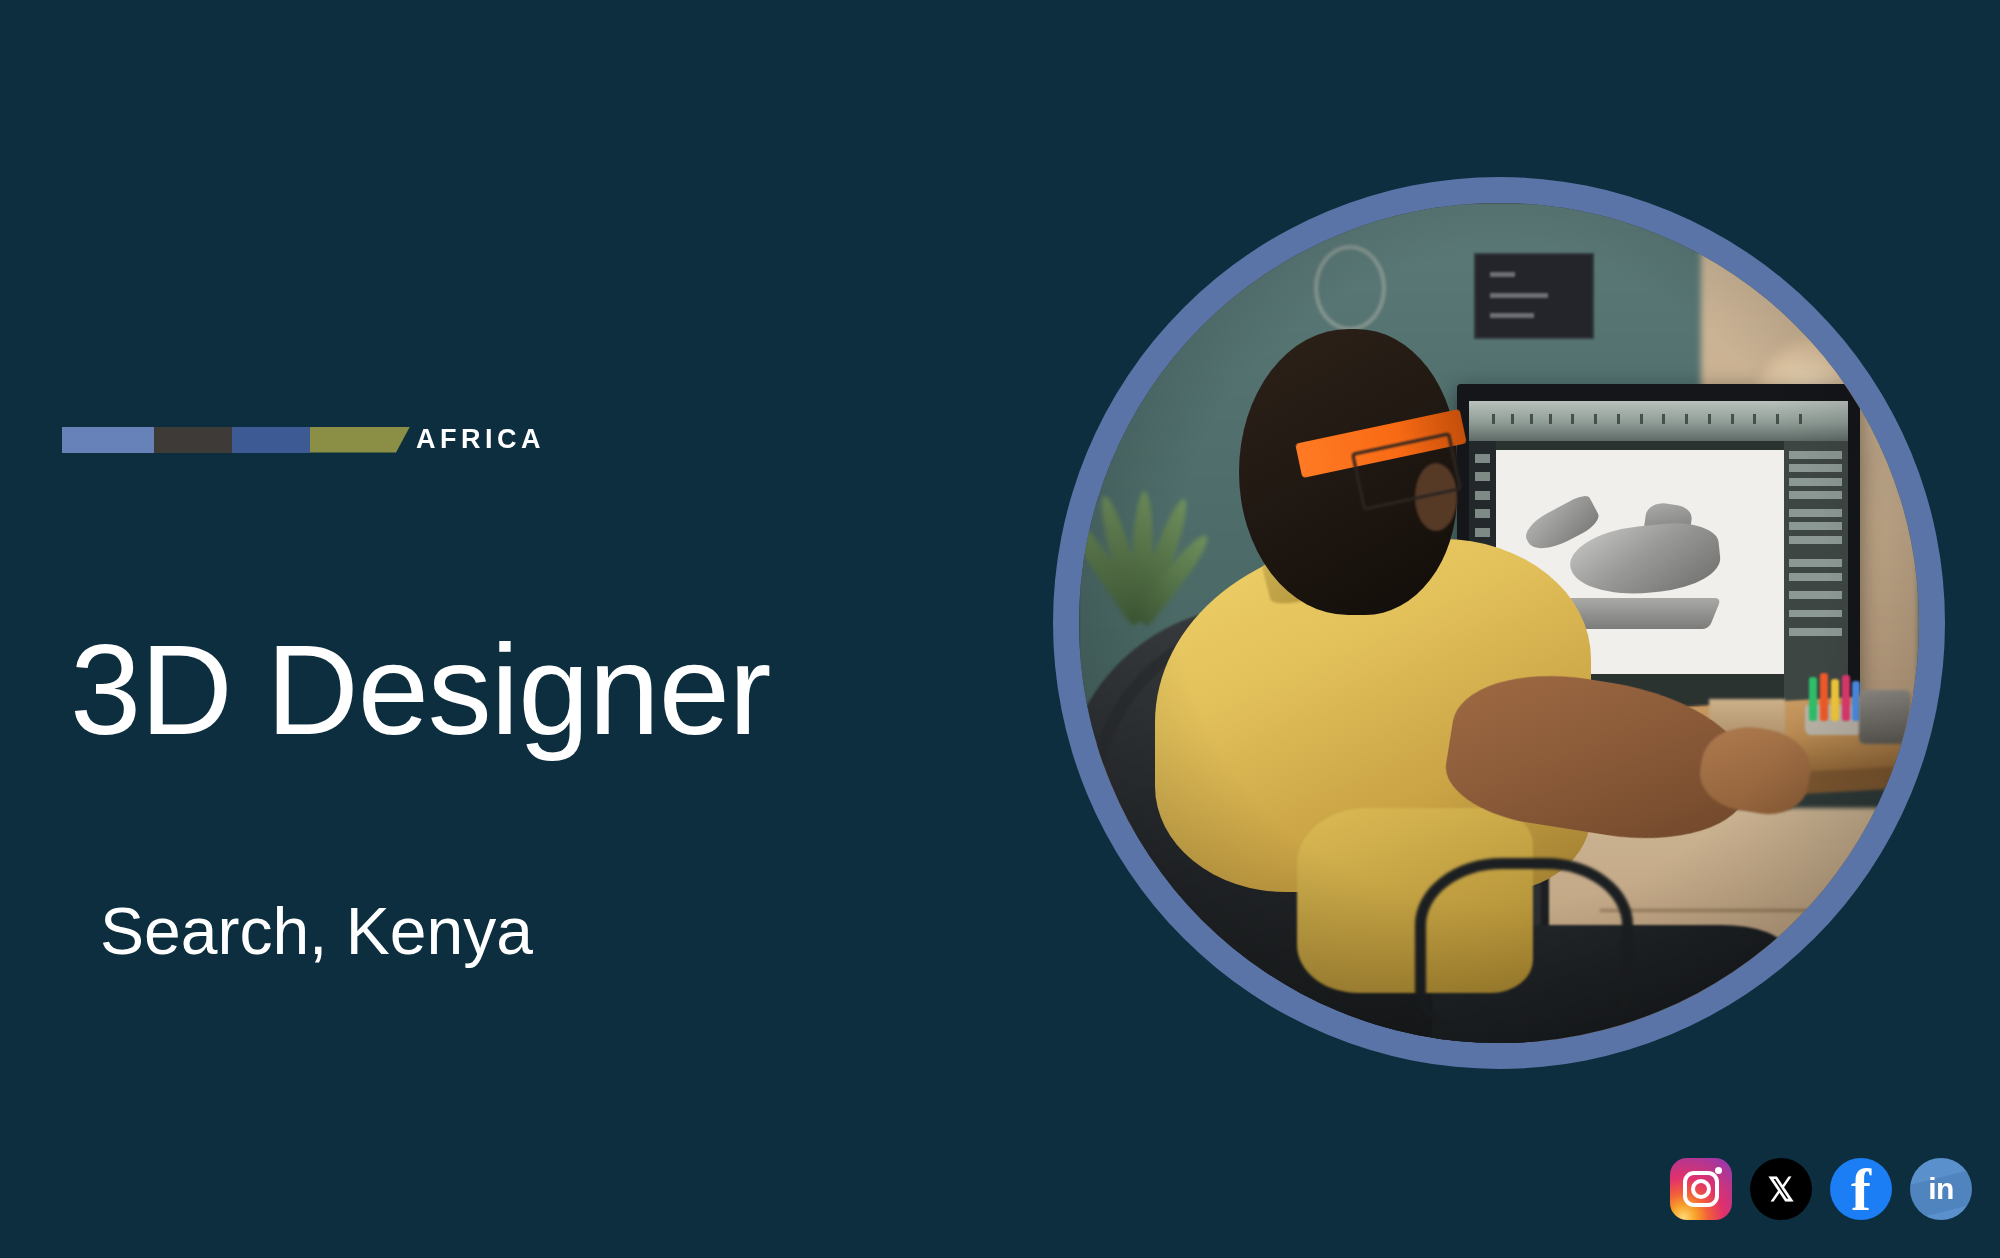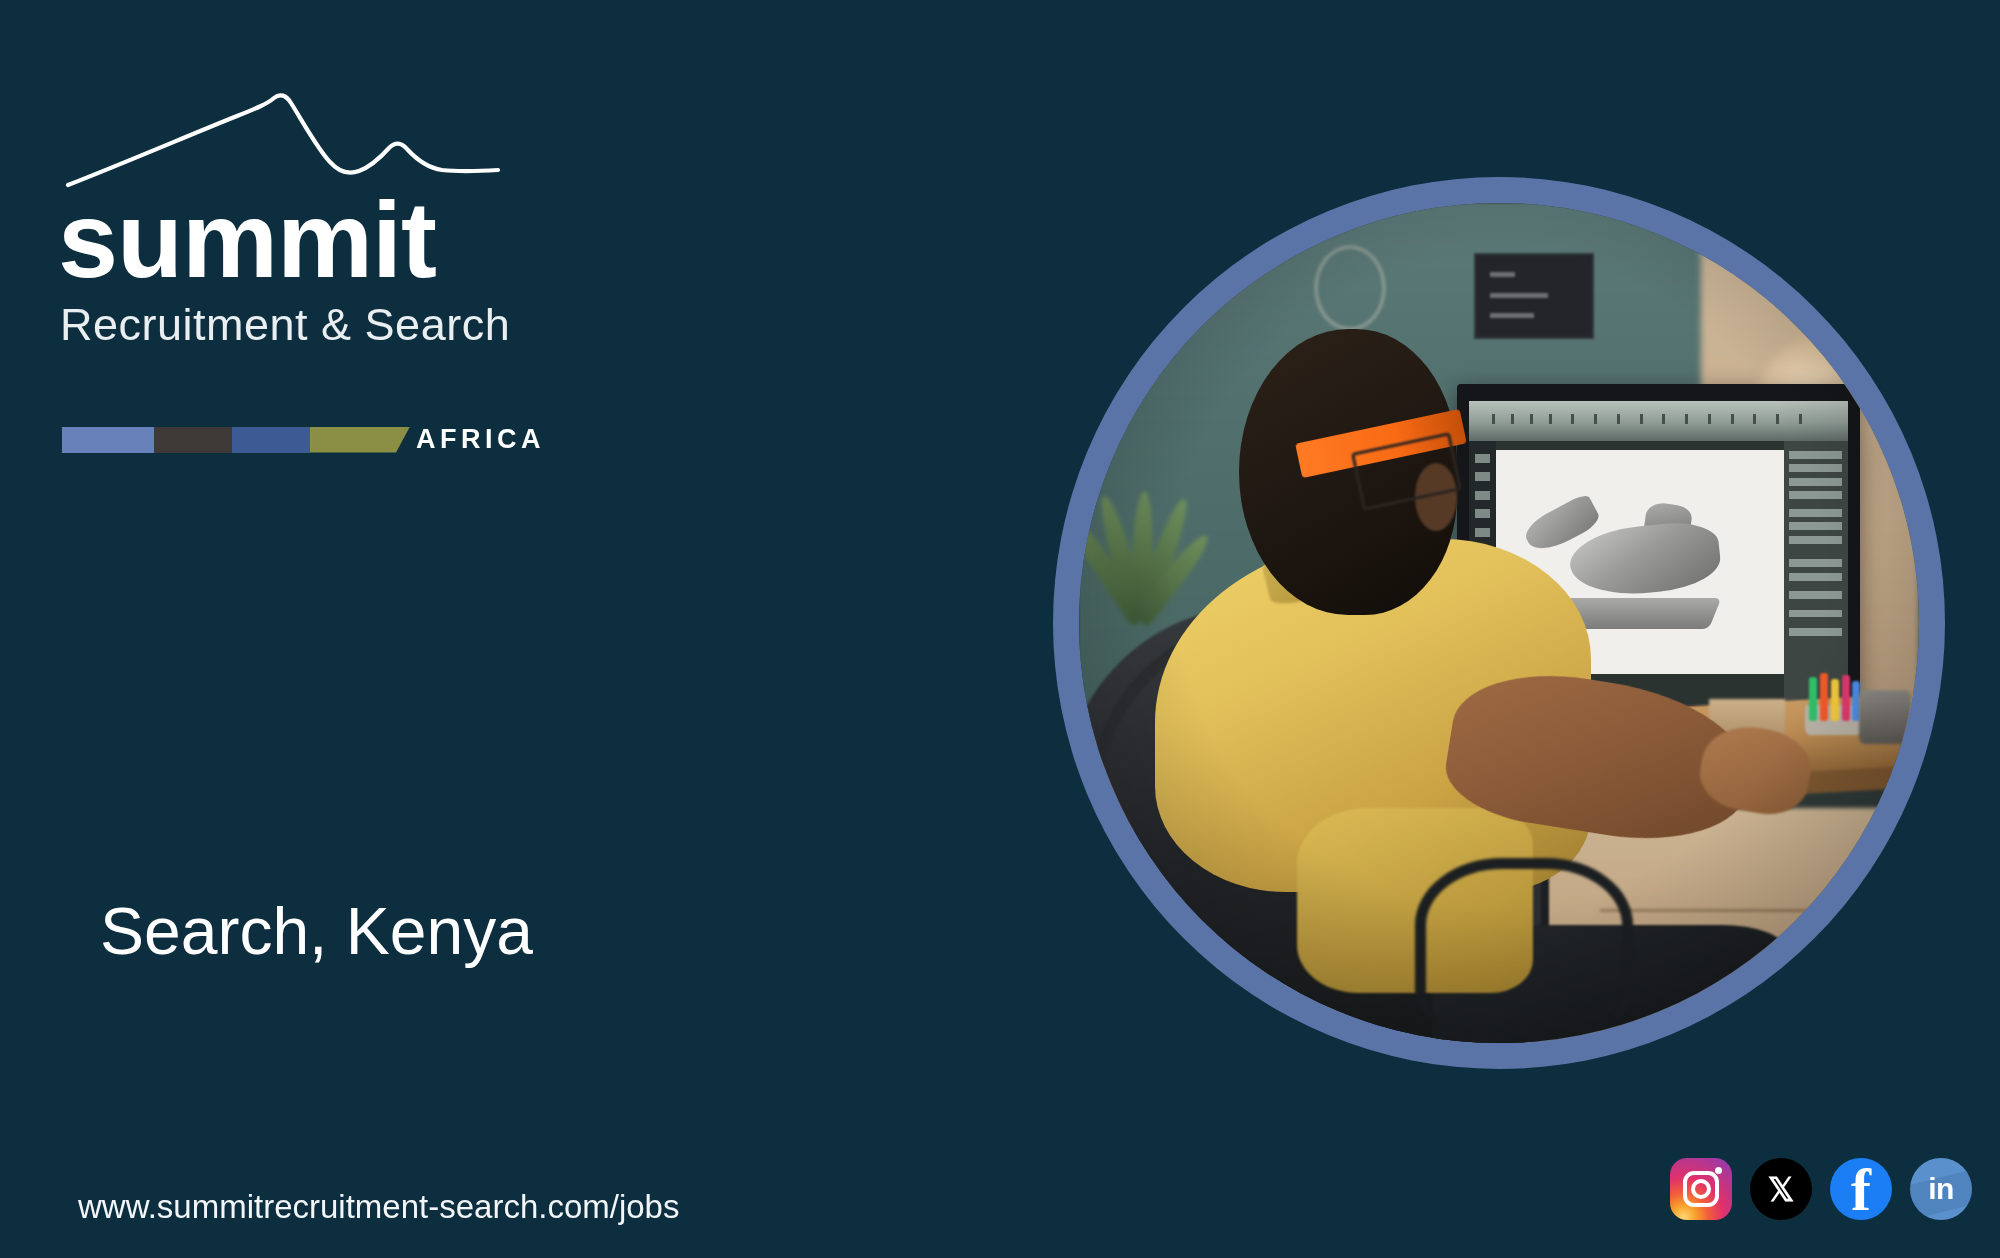--- a/index.html
+++ b/index.html
@@ -447,41 +447,34 @@
     display:flex; align-items:center; justify-content:center;
     color:#ffffff; font-family:"Liberation Sans", sans-serif;
     font-weight:700; font-size:30px; letter-spacing:-0.5px; line-height:1;
   }
 </style>
 </head>
 <body style="background: rgb(12, 46, 62);">
 
 <div class="slide" style="background: rgb(12, 46, 62);">
 
-  <div class="logo-block">
-    <svg class="mountain" viewBox="0 0 440 105" aria-hidden="true">
-      <path d="M6 99 C 60 78, 130 48, 175 30 C 195 22, 205 18, 212 12 C 218 7, 224 9, 229 17 C 241 36, 255 62, 268 76 C 276 85, 286 89, 297 85 C 308 81, 318 72, 327 62 C 333 56, 339 56, 345 63 C 355 74, 366 82, 380 84 C 398 86, 420 85, 436 84" fill="none" stroke="#ffffff" stroke-width="4.2" stroke-linecap="round" stroke-linejoin="round"></path>
-    </svg>
-    <div class="wordmark">summit</div>
-    <div class="subwordmark">Recruitment &amp; Search</div>
-  </div>
 
   <div class="africa-row">
     <div class="swatches">
       <span class="sw sw-1" style="background:#6682b8"></span>
       <span class="sw sw-2" style="background:#3d3a38"></span>
       <span class="sw sw-3" style="background:#3d5a94"></span>
       <span class="sw sw-4" style="background:#8a8f45"></span>
     </div>
     <div class="africa-text">AFRICA</div>
   </div>
 
+  <h1 class="job-title">3D Designer</h1>
   <div class="job-location">Search, Kenya</div>
 
-  <div class="footer-url">www.summitrecruitment-search.com/jobs</div>
 
   <div class="photo-ring" style="background: rgb(91, 116, 168);">
     <div class="photo-inner">
       <div class="scene">
 
         <div class="wall"></div>
         <div class="wall-right"></div>
         <div class="lamp-glow"></div>
 
         <div class="frame">

